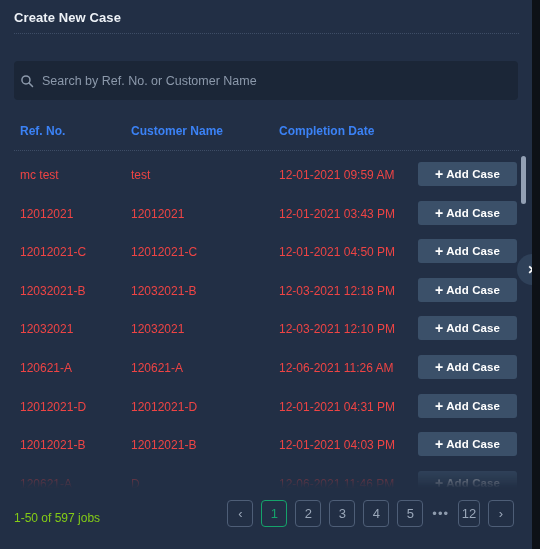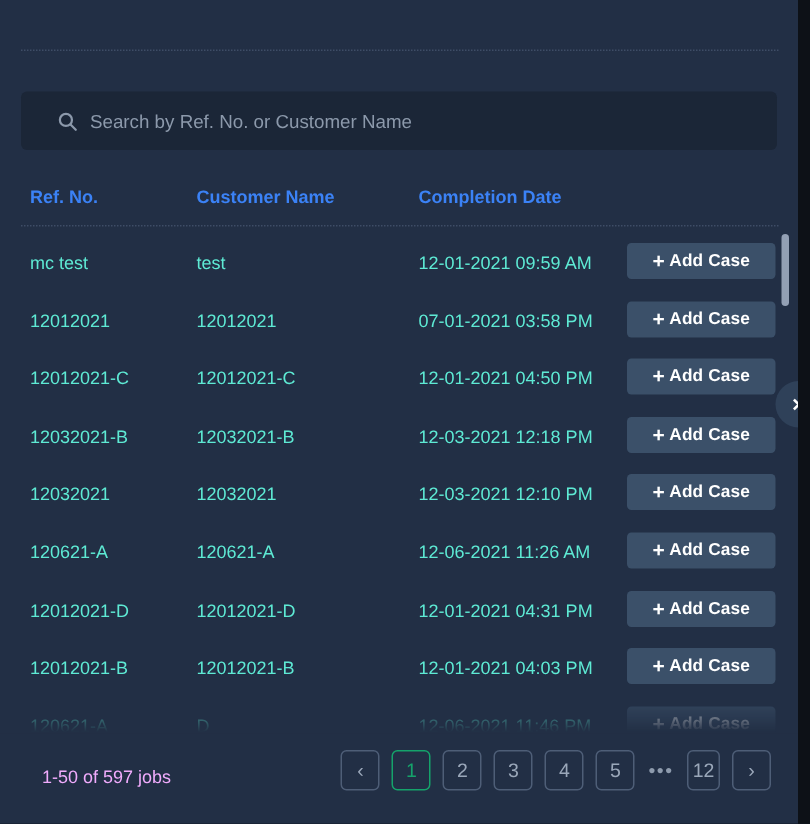--- a/index.html
+++ b/index.html
@@ -59,21 +59,21 @@
     position: absolute;
     left: 14px;
     top: 61px;
     width: 504px;
     height: 39px;
     background: #1b2637;
     border-radius: 4px;
     box-sizing: border-box;
     display: flex;
     align-items: center;
-    padding-left: 24px;
+    padding-left: 6px;
   }
   #search-icon {
     width: 14px;
     height: 14px;
     flex: none;
     margin-right: 8px;
     color: #8c99ab;
     display: block;
   }
   #search-input {
@@ -132,21 +132,21 @@
   }
   .row {
     position: relative;
     height: 38.6px;
     width: 100%;
   }
   .row .cell {
     position: absolute;
     top: 12px;
     font-size: 12px;
-    color: #5eead4;
+    color: #ef4444;
     white-space: nowrap;
     text-align: right;
   }
   .add-btn {
     position: absolute;
     top: 6px;
     left: 404px;
     width: 99px;
     height: 24px;
     background: #3b5069;
@@ -218,24 +218,24 @@
   #footer {
     position: absolute;
     left: 0;
     bottom: 0;
     width: 532px;
     height: 60px;
     background: #222f45;
   }
   #jobs-count {
     position: absolute;
-    left: 28px;
+    left: 14px;
     top: 22px;
     font-size: 12px;
-    color: #f0abfc;
+    color: #84cc16;
     white-space: nowrap;
   }
   #pagination {
     position: absolute;
     right: 18px;
     top: 11px;
     display: flex;
     align-items: center;
     gap: 8px;
   }
@@ -266,20 +266,21 @@
     letter-spacing: 1px;
     user-select: none;
     padding: 0 1px;
   }
 </style>
 </head>
 <body>
 
 <div id="panel">
 
+  <div id="panel-title">Create New Case</div>
   <div id="title-divider"></div>
 
   <div id="search-box">
     <svg id="search-icon" viewBox="0 0 16 16" fill="none" stroke="currentColor" stroke-width="1.7">
       <circle cx="6.8" cy="6.8" r="4.6"></circle>
       <line x1="10.3" y1="10.3" x2="14.3" y2="14.3" stroke-linecap="round"></line>
     </svg>
     <input id="search-input" type="text" placeholder="Search by Ref. No. or Customer Name" style="">
   </div>
 
@@ -297,21 +298,21 @@
           <div class="cell col-cust">test</div>
           <div class="cell col-date">12-01-2021 09:59 AM</div>
           <button class="add-btn">
             <span class="plus-icon">+</span>
             <span>Add Case</span>
           </button>
         </div>
         <div class="row">
           <div class="cell col-ref">12012021</div>
           <div class="cell col-cust">12012021</div>
-          <div class="cell col-date">07-01-2021 03:58 PM</div>
+          <div class="cell col-date">12-01-2021 03:43 PM</div>
           <button class="add-btn">
             <span class="plus-icon">+</span>
             <span>Add Case</span>
           </button>
         </div>
         <div class="row">
           <div class="cell col-ref">12012021-C</div>
           <div class="cell col-cust">12012021-C</div>
           <div class="cell col-date">12-01-2021 04:50 PM</div>
           <button class="add-btn">

